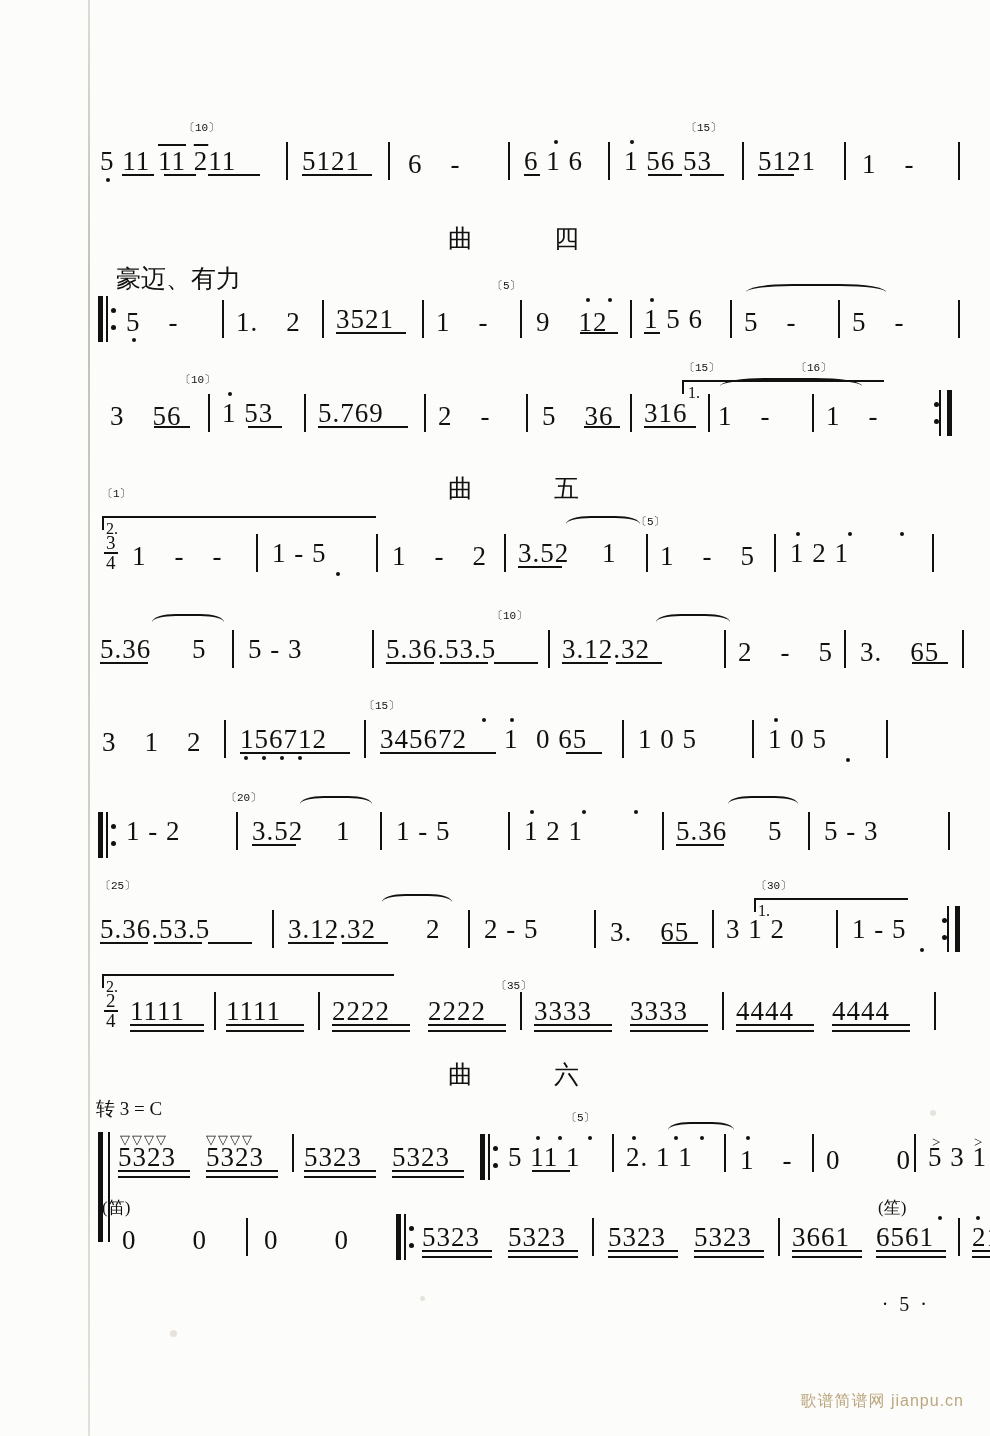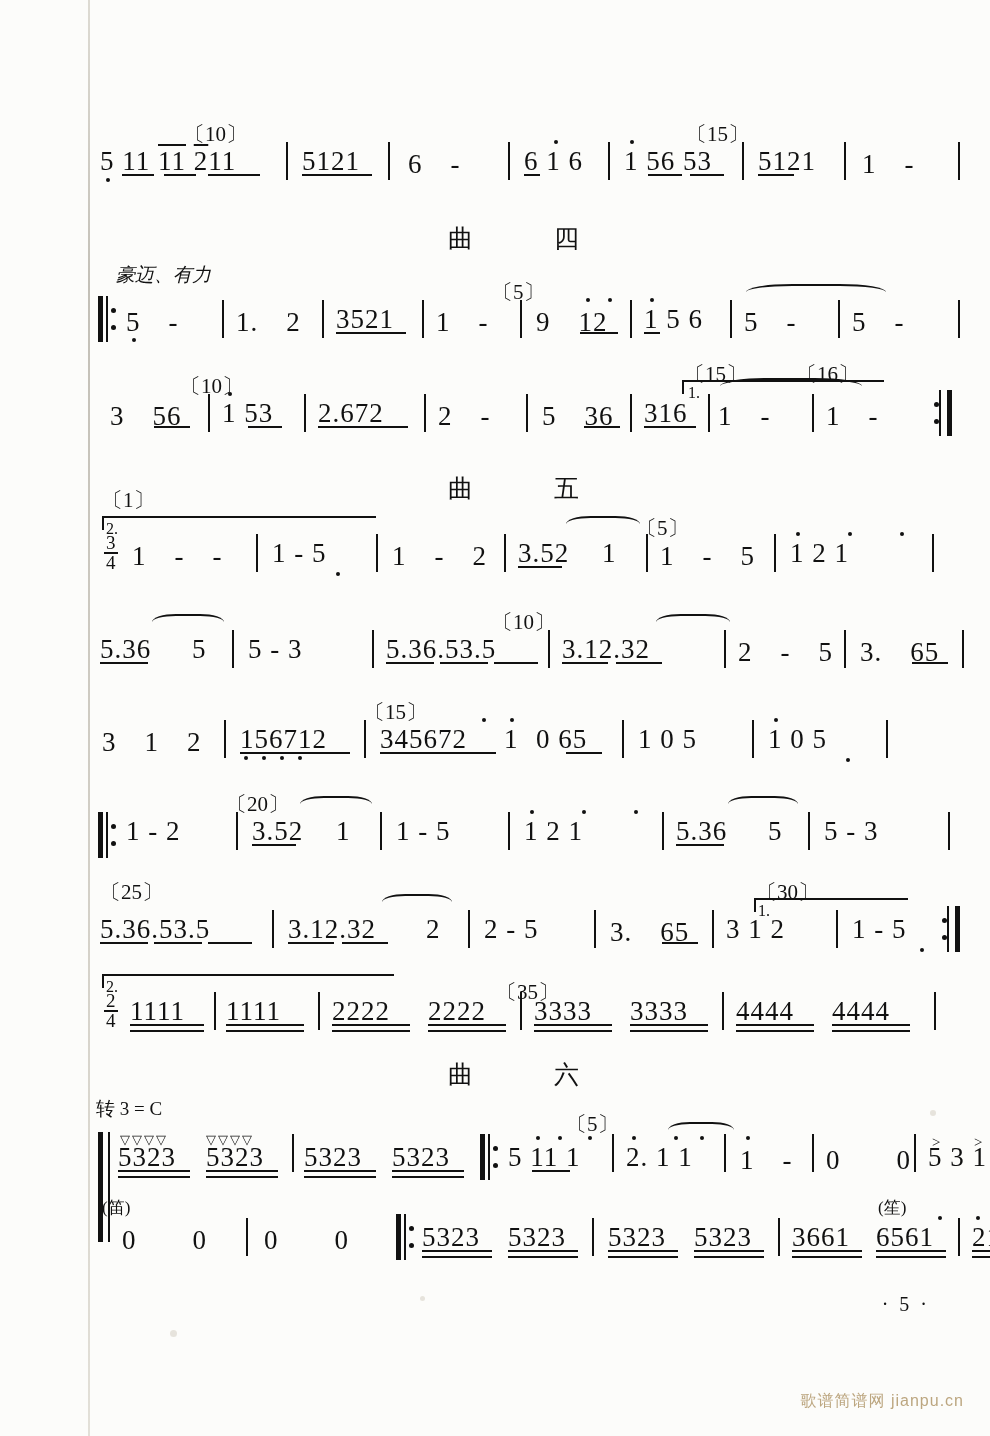--- a/index.html
+++ b/index.html
@@ -45,36 +45,36 @@
   }
   .rpt .t{position:absolute;left:0;top:0;width:5px;height:46px;background:#111;}
   .rpt .n{position:absolute;left:8px;top:0;width:2px;height:46px;background:#111;}
   .rpt .d1{position:absolute;left:13px;top:12px;width:5px;height:5px;border-radius:50%;background:#111;}
   .rpt .d2{position:absolute;left:13px;top:29px;width:5px;height:5px;border-radius:50%;background:#111;}
   .rptend .t{left:13px;}
   .rptend .n{left:5px;}
   .rptend .d1,.rptend .d2{left:0px;}
 
   .mark{
-    position:absolute;font-size:21px;font-family:Liberation Serif, serif;
+    position:absolute;font-size:11px;font-family:Liberation Mono, monospace;
   }
   .tie{
     position:absolute;border-top:2px solid #111;border-radius:50%/12px;
     height:14px;border-left:none;border-right:none;border-bottom:none;
   }
   .beam{position:absolute;height:2px;background:#111;}
   .beam2{position:absolute;height:2px;background:#111;}
   .dotu{position:absolute;width:4px;height:4px;border-radius:50%;background:#111;}
   .dotl{position:absolute;width:4px;height:4px;border-radius:50%;background:#111;}
   .volta{position:absolute;border-top:2px solid #111;border-left:2px solid #111;height:12px;}
   .voltalbl{position:absolute;font-size:16px;}
   .title{
     position:absolute;font-size:25px;letter-spacing:28px;font-family:"Liberation Serif",serif;
   }
-  .expr{position:absolute;font-size:19px;font-family:"Liberation Serif",serif;font-style:italic;}
+  .expr{position:absolute;font-size:25px;font-family:"Liberation Serif",serif;}
   .tsig{position:absolute;font-size:19px;line-height:18px;text-align:center;font-family:"Liberation Serif",serif;}
   .tsig b{display:block;font-weight:normal;border-bottom:2px solid #111;padding:0 2px;}
   .tsig i{display:block;font-style:normal;padding:0 2px;}
   .keysig{position:absolute;font-size:19px;}
   .instr{position:absolute;font-size:17px;}
   .accent{position:absolute;font-size:15px;}
   .pageno{position:absolute;right:60px;bottom:120px;font-size:20px;letter-spacing:3px;}
   .watermark{
     position:absolute;right:26px;bottom:24px;font-size:16px;color:#b9a27a;
     font-family:"Liberation Sans",sans-serif;letter-spacing:1px;opacity:.95;
@@ -188,21 +188,21 @@
 
       <div class="meas" style="left:14px;top:34px;">3　56</div>
       <div class="beam" style="left:58px;top:62px;width:36px;"></div>
 
       <div class="bar" style="left:112px;top:30px;"></div>
       <div class="meas" style="left:126px;top:34px;">1 53</div>
       <div class="dotu" style="left:132px;top:28px;"></div>
       <div class="beam" style="left:152px;top:62px;width:34px;"></div>
 
       <div class="bar" style="left:208px;top:30px;"></div>
-      <div class="meas" style="left:222px;top:34px;">2.672</div>
+      <div class="meas" style="left:222px;top:34px;">5.769</div>
       <div class="beam" style="left:222px;top:62px;width:90px;"></div>
 
       <div class="bar" style="left:328px;top:30px;"></div>
       <div class="meas" style="left:342px;top:34px;">2　-</div>
 
       <div class="bar" style="left:430px;top:30px;"></div>
       <div class="meas" style="left:446px;top:34px;">5　36</div>
       <div class="beam" style="left:488px;top:62px;width:36px;"></div>
 
       <div class="bar" style="left:534px;top:30px;"></div>

